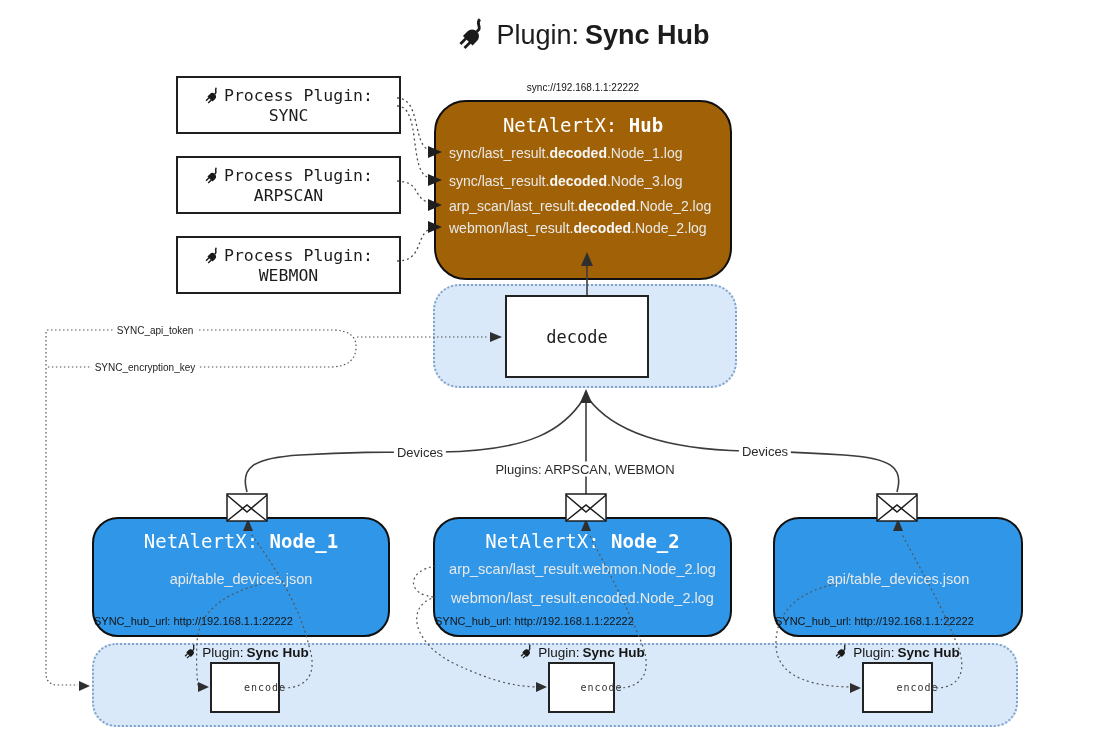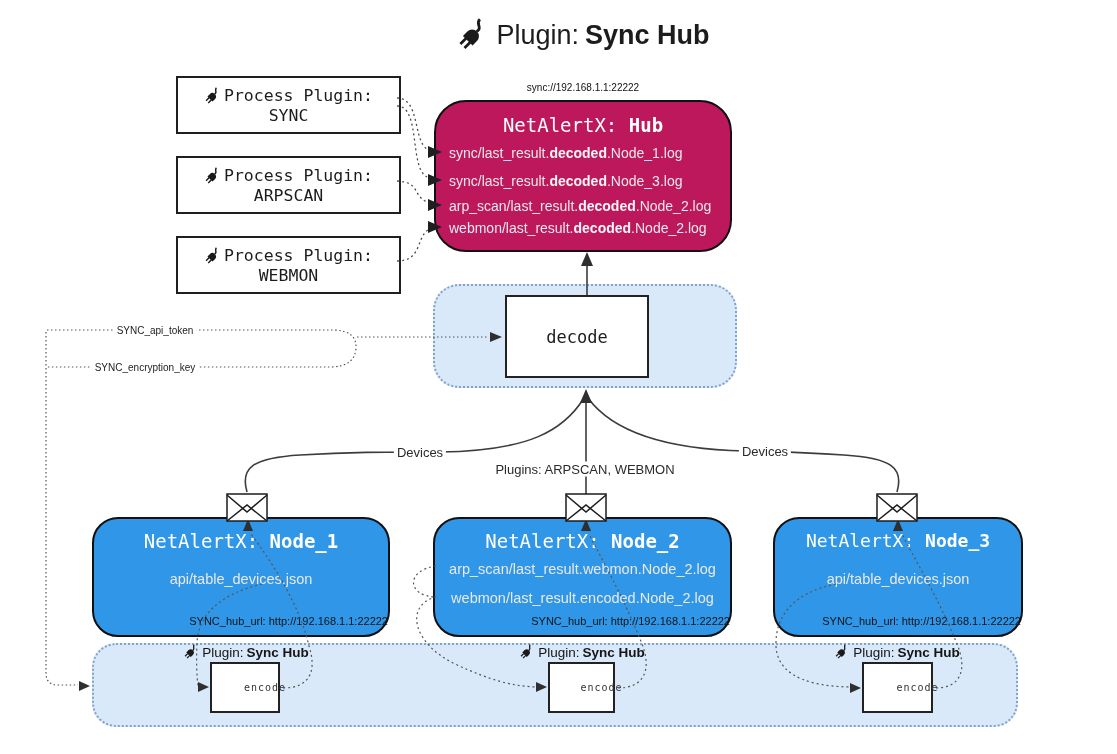--- a/index.html
+++ b/index.html
@@ -16,42 +16,42 @@
 
   
   .pbox{position:absolute;left:176px;width:221px;height:54px;background:#fff;border:2px solid #1f1f1f;
         display:flex;flex-direction:column;align-items:center;justify-content:center;
         font-family:"DejaVu Sans Mono",monospace;font-size:16.5px;color:#1c1c1c;}
   .pbox .row{display:flex;align-items:center;gap:2px;line-height:1.3;}
 
   
   .huburl{position:absolute;left:583px;top:82px;transform:translateX(-50%);
           font-size:10px;color:#111;white-space:nowrap;}
-  .hub{position:absolute;left:434px;top:100px;width:298px;height:152px;background:#be185d;
+  .hub{position:absolute;left:434px;top:100px;width:298px;height:180px;background:#a16207;
        border:2px solid #101010;border-radius:32px;box-sizing:border-box;}
   .hub-title{position:absolute;left:0;right:0;top:12px;text-align:center;color:#ffffff;
              font-family:"DejaVu Sans Mono",monospace;font-size:19px;white-space:nowrap;}
   .hub-title b,.node-title b{font-weight:700;}
   .hub-line{position:absolute;left:13px;height:18px;font-size:14px;color:#e9e9e9;white-space:nowrap;}
   .hub-line b{font-weight:700;color:#f6f6f6;}
 
   
   .panel{position:absolute;left:433px;top:284px;width:304px;height:104px;background:#d9e9f9;
          border:2px dotted #7fa3cc;border-radius:26px;box-sizing:border-box;}
   .decode-box{position:absolute;left:505px;top:295px;width:144px;height:83px;background:#ffffff;
               border:2px solid #222;box-sizing:border-box;display:flex;align-items:center;justify-content:center;
               font-family:"DejaVu Sans Mono",monospace;font-size:17px;color:#1c1c1c;}
 
   
   .node{position:absolute;top:517px;height:120px;background:#2f96e8;border:2px solid #101010;
         border-radius:26px;box-sizing:border-box;}
   .node-title{position:absolute;left:0;right:0;top:11px;text-align:center;color:#ffffff;
               font-family:"DejaVu Sans Mono",monospace;font-size:19px;white-space:nowrap;}
   .node-line{position:absolute;left:0;right:0;text-align:center;font-size:14.5px;color:#e9e9e9;white-space:nowrap;}
-  .node-url{position:absolute;left:0;right:0;bottom:8px;text-align:right;font-size:11px;color:#141414;white-space:nowrap;padding-left:12px;}
+  .node-url{position:absolute;left:0;right:0;bottom:8px;text-align:left;font-size:11px;color:#141414;white-space:nowrap;}
 
   
   .band{position:absolute;left:92px;top:643px;width:926px;height:84px;background:#d9e9f9;
         border:2px dotted #7fa3cc;border-radius:24px;box-sizing:border-box;}
   .enc-label{position:absolute;transform:translate(-50%,-50%);display:flex;align-items:center;gap:3px;
              font-size:13.5px;color:#151515;white-space:nowrap;}
   .enc-label b{font-weight:700;}
   .enc-box{position:absolute;background:#ffffff;border:2px solid #222;box-sizing:border-box;
            display:flex;align-items:center;justify-content:center;
            font-family:"DejaVu Sans Mono",monospace;font-size:10px;letter-spacing:1px;color:#333;padding-left:40px;}
@@ -152,23 +152,20 @@
   <div class="node" style="left:433px;width:299px;">
     <div class="node-title">
       <span>NetAlertX: </span><b>Node_2</b>
     </div>
     <div class="node-line" style="top:42px;">arp_scan/last_result.webmon.Node_2.log</div>
     <div class="node-line" style="top:71px;">webmon/last_result.encoded.Node_2.log</div>
     <div class="node-url">SYNC_hub_url: http://192.168.1.1:22222</div>
   </div>
 
   <div class="node" style="left:773px;width:250px;">
-    <div class="node-title" style="font-size:18px;">
-      <span>NetAlertX: </span><b>Node_3</b>
-    </div>
     <div class="node-line" style="top:52px;">api/table_devices.json</div>
     <div class="node-url">SYNC_hub_url: http://192.168.1.1:22222</div>
   </div>
 
   <div class="band"></div>
 
   <div class="enc-label" style="left:246px;top:652px;">
     <svg class="plug tiny" viewBox="0 0 24 24">
         <use href="#plug-shape"></use>
       </svg>

